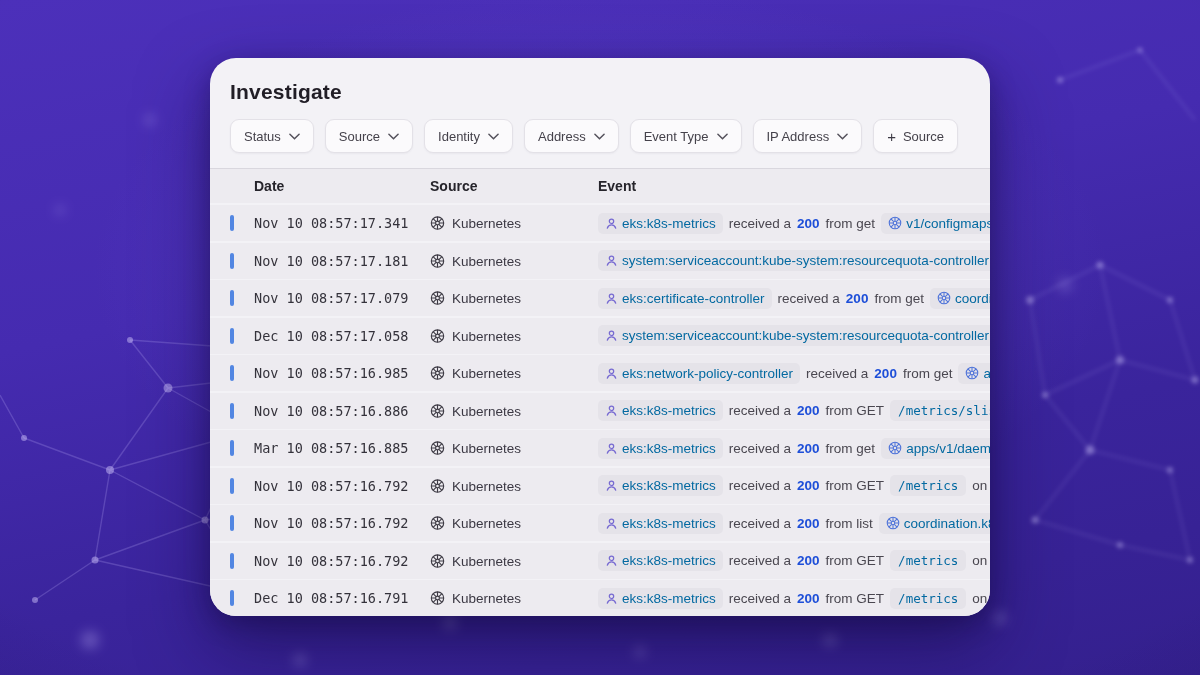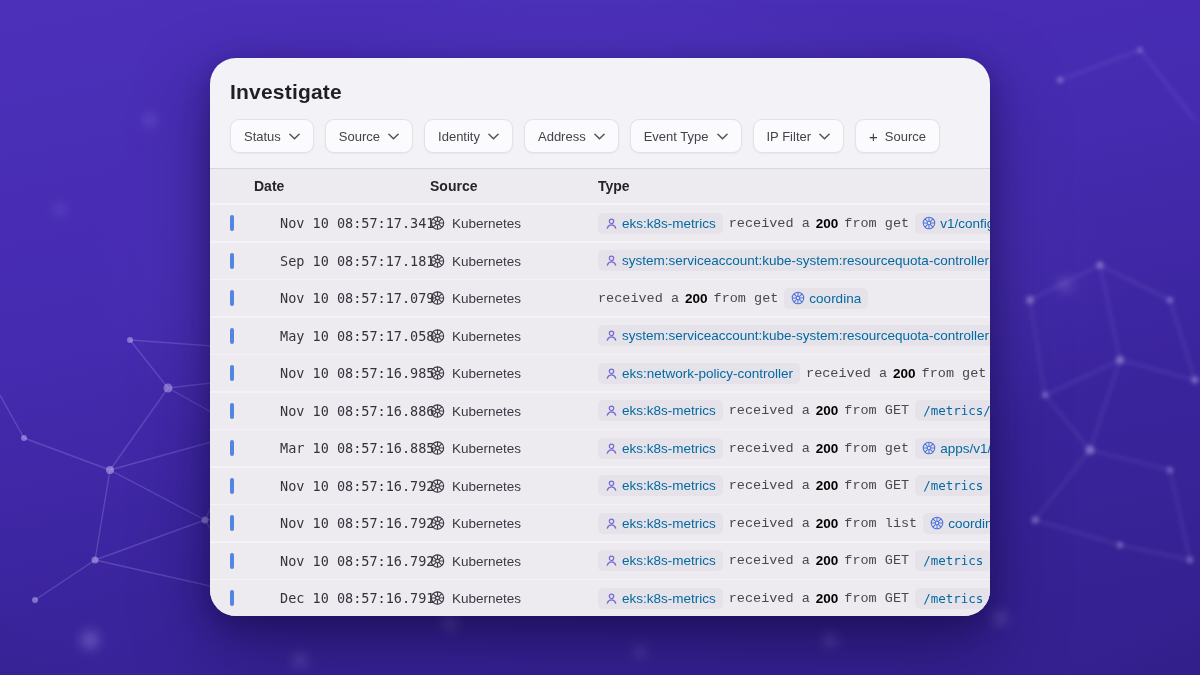--- a/index.html
+++ b/index.html
@@ -32,30 +32,30 @@
   .thead{position:relative;height:34px;margin-top:15px;background:#edebf0;border-top:1px solid #d9d7de;text-align:right;}
   .thead .c{position:absolute;top:50%;transform:translateY(-50%);
     font-size:14px;font-weight:700;color:#26242b;}
   .c-date{left:44px}.c-source{left:220px}.c-event{left:388px}
 
   .rows{margin-top:2px;}
   .row{position:relative;height:36px;margin-bottom:1.5px;background:#edebf0;}
   .bar{position:absolute;left:20px;top:50%;transform:translateY(-50%);
     width:4px;height:16px;border-radius:2px;background:var(--accent,#5286e2);}
   .date-cell{position:absolute;left:44px;top:50%;transform:translateY(-50%);
-    font-family:"DejaVu Sans Mono",monospace;font-size:13.5px;color:#34323b;white-space:pre;margin-left:26px;}
+    font-family:"DejaVu Sans Mono",monospace;font-size:13.5px;color:#34323b;white-space:pre;}
   .source-cell{position:absolute;left:220px;top:50%;transform:translateY(-50%);
     display:flex;align-items:center;gap:7px;font-size:13.5px;color:#3b3843;}
   .src-ic{display:inline-flex;width:15px;height:15px;color:#3d3a44;}
   .src-ic svg{width:100%;height:100%;}
   .event-cell{position:absolute;left:388px;right:0;top:0;bottom:0;
     display:flex;align-items:center;gap:6px;overflow:hidden;white-space:nowrap;
     font-size:13.5px;color:#4a4750;}
-  .t{flex:none;font-family:Liberation Mono, monospace;}
-  .b{flex:none;font-weight:700;color:#000000;}
+  .t{flex:none;}
+  .b{flex:none;font-weight:700;color:#1d4ed8;}
   .pill{display:inline-flex;align-items:center;gap:4px;flex:none;
     background:#e5e3e9;border-radius:5px;padding:3px 7px;color:#0369a1;}
   .pill .ic{display:inline-flex;}
   .pill.id .ic{width:13px;height:13px;color:var(--person-purple,#776ad2);}
   .pill.res .ic{width:14px;height:14px;color:var(--k8s-blue,#4e73d9);}
   .pill .ic svg{width:100%;height:100%;}
   .pill.code{font-family:"DejaVu Sans Mono",monospace;font-size:12.5px;padding:3px 8px;}
 </style>
 </head>
 <body>
@@ -160,37 +160,37 @@
       </button>
       <button class="chip">
         <span>Event Type</span>
         <span class="chev">
           <svg viewBox="0 0 12 7" fill="none" stroke="currentColor" stroke-width="1.6" stroke-linecap="round">
             <path d="M1 1l5 5 5-5"></path>
           </svg>
         </span>
       </button>
       <button class="chip">
-        <span>IP Filter</span>
+        <span>IP Address</span>
         <span class="chev">
           <svg viewBox="0 0 12 7" fill="none" stroke="currentColor" stroke-width="1.6" stroke-linecap="round">
             <path d="M1 1l5 5 5-5"></path>
           </svg>
         </span>
       </button>
       <button class="chip add">
       <span class="plus">+</span>
       <span>Source</span>
     </button>
   </div>
 
   <div class="thead">
     <div class="c c-date">Date</div>
     <div class="c c-source">Source</div>
-    <div class="c c-event">Type</div>
+    <div class="c c-event">Event</div>
   </div>
 
   <div class="rows">
       <div class="row">
         <span class="bar"></span>
         <span class="date-cell">Nov 10 08:57:17.341</span>
         <span class="source-cell">
           <span class="src-ic">
             <svg viewBox="0 0 16 16" fill="none" stroke="currentColor" stroke-width="1.2">
               <circle cx="8" cy="8" r="6.6"></circle>
@@ -220,21 +220,21 @@
                 <circle cx="8" cy="8" r="2"></circle>
                 <path d="M8 1.4V6M8 10v4.6M1.4 8H6M10 8h4.6M3.3 3.3l3.2 3.2M12.7 3.3L9.5 6.5M3.3 12.7l3.2-3.2M12.7 12.7L9.5 9.5"></path>
               </svg>
             </span>
             <span>v1/configmaps ku</span>
           </span>
         </span>
       </div>
       <div class="row">
         <span class="bar"></span>
-        <span class="date-cell">Sep 10 08:57:17.181</span>
+        <span class="date-cell">Nov 10 08:57:17.181</span>
         <span class="source-cell">
           <span class="src-ic">
             <svg viewBox="0 0 16 16" fill="none" stroke="currentColor" stroke-width="1.2">
               <circle cx="8" cy="8" r="6.6"></circle>
               <circle cx="8" cy="8" r="2"></circle>
               <path d="M8 1.4V6M8 10v4.6M1.4 8H6M10 8h4.6M3.3 3.3l3.2 3.2M12.7 3.3L9.5 6.5M3.3 12.7l3.2-3.2M12.7 12.7L9.5 9.5"></path>
             </svg>
           </span>
           <span>Kubernetes</span>
         </span>
@@ -257,38 +257,47 @@
           <span class="src-ic">
             <svg viewBox="0 0 16 16" fill="none" stroke="currentColor" stroke-width="1.2">
               <circle cx="8" cy="8" r="6.6"></circle>
               <circle cx="8" cy="8" r="2"></circle>
               <path d="M8 1.4V6M8 10v4.6M1.4 8H6M10 8h4.6M3.3 3.3l3.2 3.2M12.7 3.3L9.5 6.5M3.3 12.7l3.2-3.2M12.7 12.7L9.5 9.5"></path>
             </svg>
           </span>
           <span>Kubernetes</span>
         </span>
         <span class="event-cell">
+          <span class="pill id">
+            <span class="ic">
+              <svg viewBox="0 0 16 16" fill="none" stroke="currentColor" stroke-width="1.5">
+                <circle cx="8" cy="5.3" r="2.7"></circle>
+                <path d="M2.8 13.8c.9-2.7 2.8-4 5.2-4s4.3 1.3 5.2 4" stroke-linecap="round"></path>
+              </svg>
+            </span>
+            <span>eks:certificate-controller</span>
+          </span>
           <span class="t">received a</span>
           <span class="b">200</span>
           <span class="t">from get</span>
           <span class="pill res">
             <span class="ic">
               <svg viewBox="0 0 16 16" fill="none" stroke="currentColor" stroke-width="1.2">
                 <circle cx="8" cy="8" r="6.6"></circle>
                 <circle cx="8" cy="8" r="2"></circle>
                 <path d="M8 1.4V6M8 10v4.6M1.4 8H6M10 8h4.6M3.3 3.3l3.2 3.2M12.7 3.3L9.5 6.5M3.3 12.7l3.2-3.2M12.7 12.7L9.5 9.5"></path>
               </svg>
             </span>
             <span>coordina</span>
           </span>
         </span>
       </div>
       <div class="row">
         <span class="bar"></span>
-        <span class="date-cell">May 10 08:57:17.058</span>
+        <span class="date-cell">Dec 10 08:57:17.058</span>
         <span class="source-cell">
           <span class="src-ic">
             <svg viewBox="0 0 16 16" fill="none" stroke="currentColor" stroke-width="1.2">
               <circle cx="8" cy="8" r="6.6"></circle>
               <circle cx="8" cy="8" r="2"></circle>
               <path d="M8 1.4V6M8 10v4.6M1.4 8H6M10 8h4.6M3.3 3.3l3.2 3.2M12.7 3.3L9.5 6.5M3.3 12.7l3.2-3.2M12.7 12.7L9.5 9.5"></path>
             </svg>
           </span>
           <span>Kubernetes</span>
         </span>

